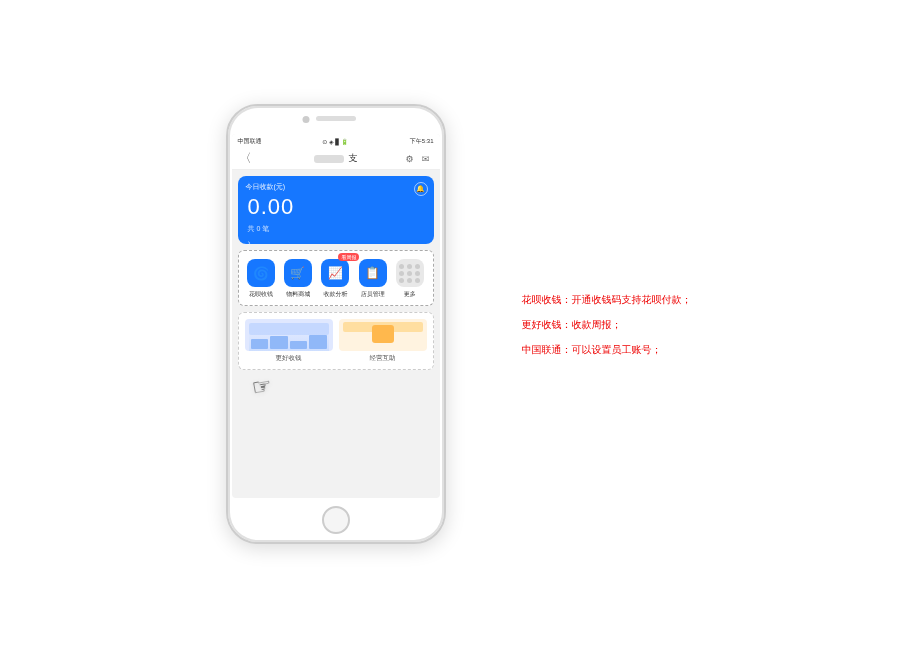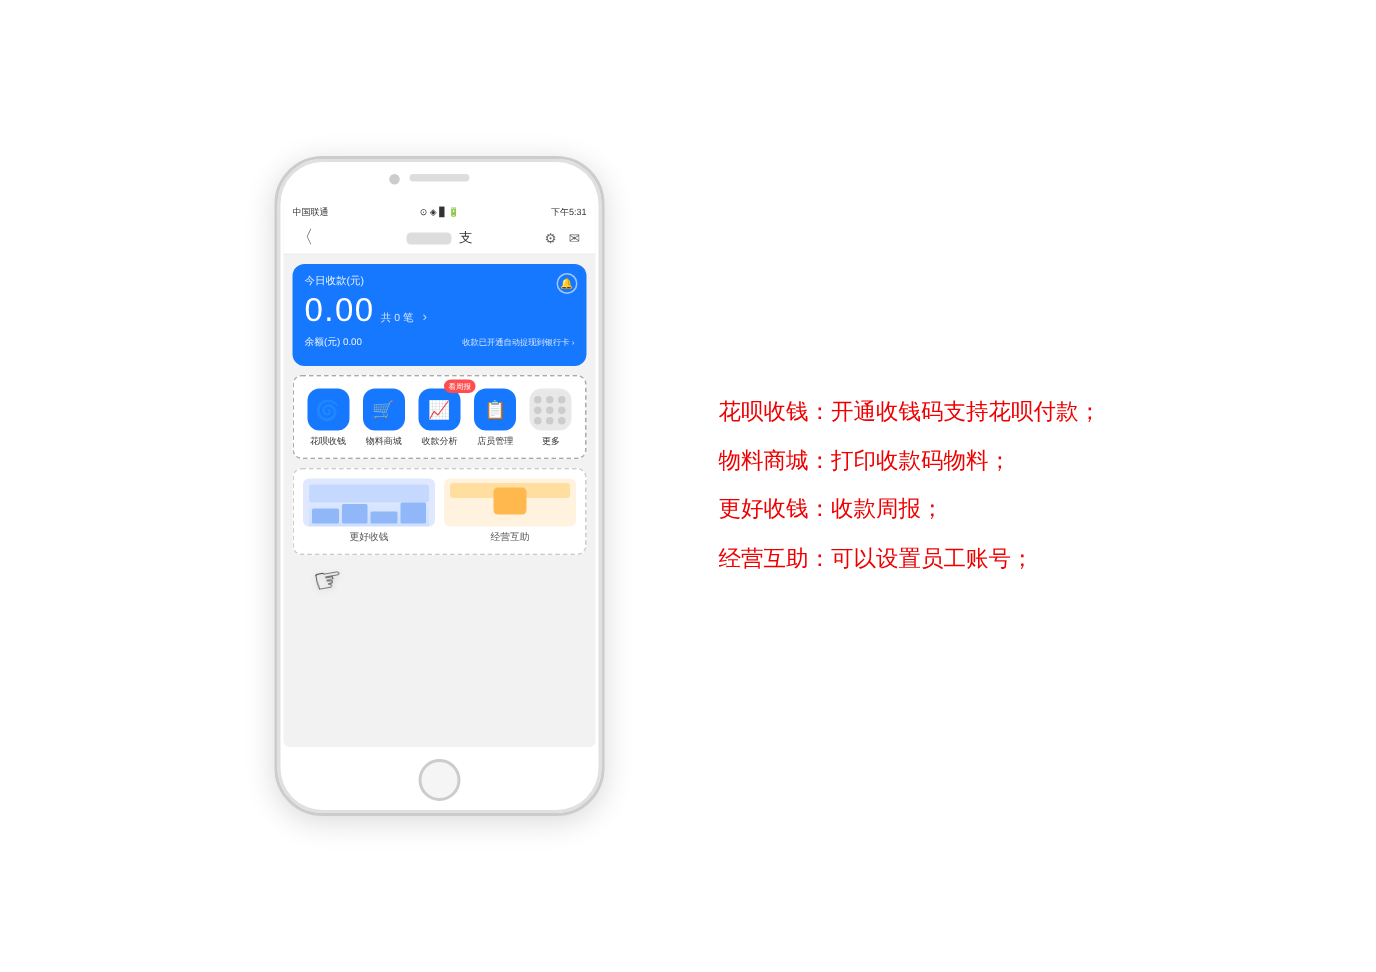--- a/index.html
+++ b/index.html
@@ -357,21 +357,21 @@
     }
 
     .feature-list {
       list-style: none;
       display: flex;
       flex-direction: column;
       gap: 10px;
     }
 
     .feature-item {
-      font-size: 15px;
+      font-size: 10px;
       color: #e00;
       line-height: 1.5;
       margin-left: 36px;
     }
   </style>
 </head>
 <body>
 
 <div class="container">
 
@@ -396,21 +396,21 @@
         </div>
         <div class="top-nav-icons">
           <div class="top-nav-icon">⚙</div>
           <div class="top-nav-icon">✉</div>
         </div>
       </div>
 
       <div class="blue-card">
         <div class="card-label">今日收款(元)</div>
         <div class="card-mute-icon">🔔</div>
-        <div style="display:flex;align-items:baseline;gap:4px;margin-top:2px;">
+        <div style="display:flex;align-items:baseline;gap:4px;margin-top:2px;flex-direction:column;">
           <span class="card-amount">0.00</span>
           <span class="card-count">共 0 笔</span>
           <span style="font-size:9px;opacity:0.7;margin-left:2px;">›</span>
         </div>
         <div class="card-footer">
           <span class="card-balance">余额(元) 0.00</span>
           <span class="card-auto">收款已开通自动提现到银行卡 ›</span>
         </div>
       </div>
 
@@ -497,24 +497,21 @@
 
     </div>
   </div>
 
   <div class="right-text">
     <ul class="feature-list">
       <li class="feature-item">
         <span>花呗收钱：开通收钱码支持花呗付款；</span>
       </li>
       <li class="feature-item">
-        <span>物料商城：打印收款码物料；</span>
-      </li>
-      <li class="feature-item">
         <span>更好收钱：收款周报；</span>
       </li>
       <li class="feature-item">
-        <span>经营互助：可以设置员工账号；</span>
+        <span>中国联通：可以设置员工账号；</span>
       </li>
     </ul>
   </div>
 
 </div>
 
 </body></html>

